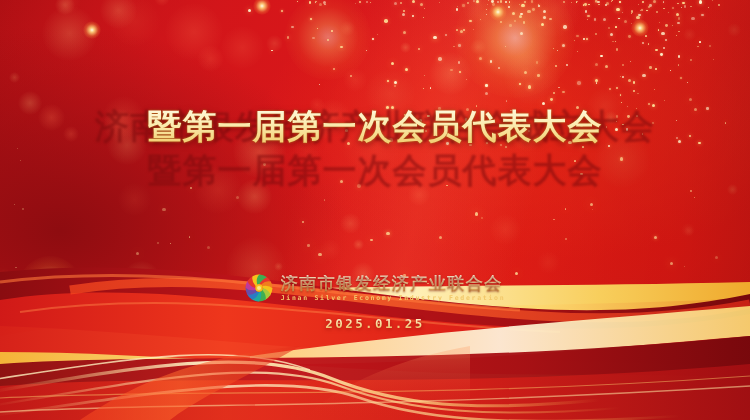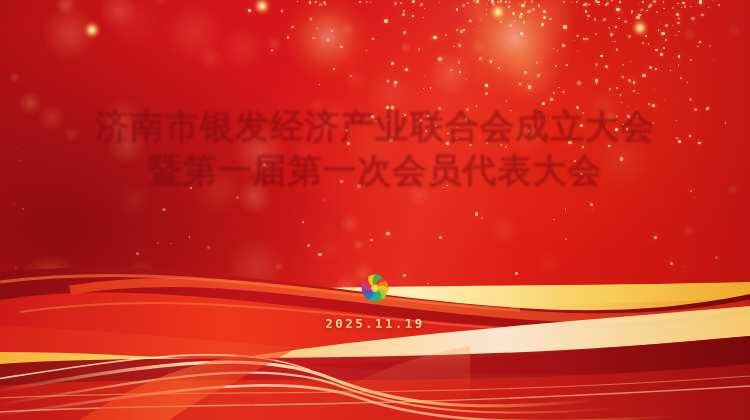--- a/index.html
+++ b/index.html
@@ -633,20 +633,21 @@
 
     <path d="M80,160 C140,120 200,96 300,86 C250,116 200,136 170,160 Z" fill="url(#gRedBright)" opacity=".55"></path>
     <path d="M300,160 C340,124 400,98 470,86 L470,160 Z" fill="url(#gSilkHi)" opacity=".35"></path>
   </svg>
 
   <div class="title-shadow" aria-hidden="true">
     <div class="title-line">济南市银发经济产业联合会成立大会</div>
     <div class="title-line l2">暨第一届第一次会员代表大会</div>
   </div>
   <div class="title-wrap">
+    <div class="title-line l2">暨第一届第一次会员代表大会</div>
   </div>
 
   <div class="logo-block">
     <div class="logo-row">
       <div class="logo-mark">
         <svg viewBox="0 0 100 100" width="28" height="28">
           <g id="pinwheel-petals">
               <path d="M50.0,36.0 Q58.4,12.5 75.1,9.1 A48,48 0 0 1 93.9,30.5 Q71.1,30.4 57.9,38.5 Z" fill="#E8352B"></path>
               <path d="M57.0,37.9 Q76.0,21.7 92.2,27.1 A48,48 0 0 1 97.7,55.0 Q78.1,43.6 62.6,44.0 Z" fill="#F07E1E"></path>
               <path d="M62.1,43.0 Q86.6,38.5 98.0,51.3 A48,48 0 0 1 88.8,78.2 Q77.5,58.5 64.0,51.1 Z" fill="#F5C21B"></path>
@@ -657,17 +658,21 @@
               <path d="M43.0,62.1 Q24.0,78.3 7.8,72.9 A48,48 0 0 1 2.3,45.0 Q21.9,56.4 37.4,56.0 Z" fill="#6B4BA8"></path>
               <path d="M37.9,57.0 Q13.4,61.5 2.0,48.7 A48,48 0 0 1 11.2,21.8 Q22.5,41.5 36.0,48.9 Z" fill="#C0399B"></path>
               <path d="M36.0,50.0 Q12.5,41.6 9.1,24.9 A48,48 0 0 1 30.5,6.1 Q30.4,28.9 38.5,42.1 Z" fill="#E8352B"></path>
               <path d="M37.9,43.0 Q21.7,24.0 27.1,7.8 A48,48 0 0 1 55.0,2.3 Q43.6,21.9 44.0,37.4 Z" fill="#F5C21B"></path>
               <path d="M43.0,37.9 Q38.5,13.4 51.3,2.0 A48,48 0 0 1 78.2,11.2 Q58.5,22.5 51.1,36.0 Z" fill="#3EAF52"></path>
             </g>
           <circle cx="50" cy="50" r="13" fill="#F7C21C"></circle>
           <circle cx="50" cy="50" r="7" fill="#FDE68A"></circle>
         </svg>
       </div>
+      <div class="logo-text">
+        <div class="logo-cn">济南市银发经济产业联合会</div>
+        <div class="logo-en">Jinan Silver Economy Industry Federation</div>
+      </div>
     </div>
-    <div class="date-line">2025.11.19</div>
+    <div class="date-line">2025.01.25</div>
   </div>
 
 </div>
 
 </body></html>

